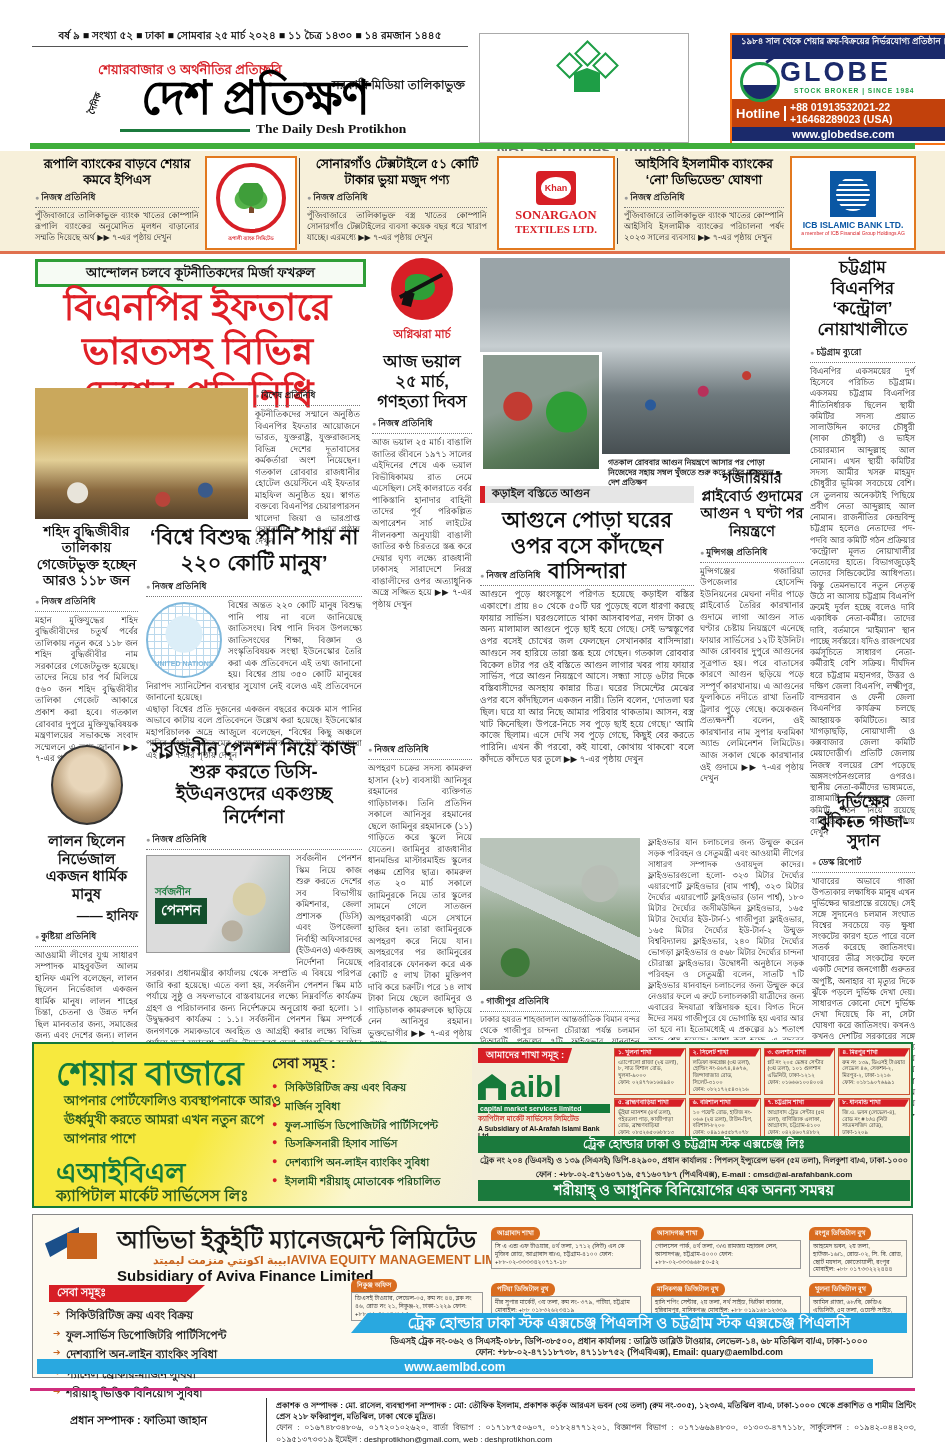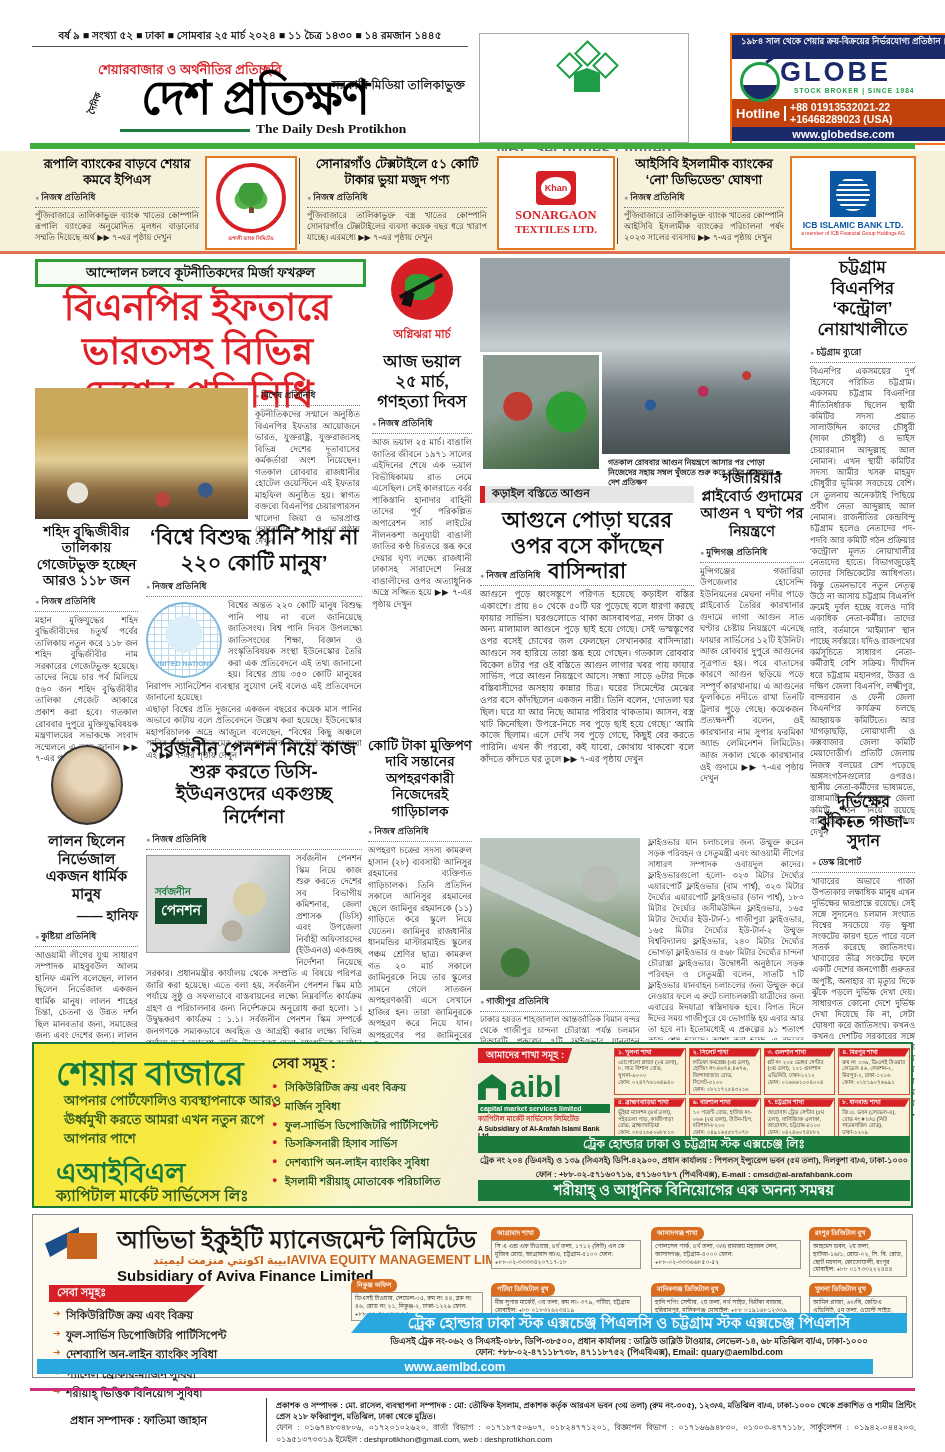--- a/index.html
+++ b/index.html
@@ -229,21 +229,20 @@
            radial-gradient(circle at 60% 78%,#b8b0a0 0 10px,transparent 11px),
            linear-gradient(120deg,#dcdcdc 0 55%,#b8c4c0 80%,#9aa8a4);">
         <span style="position:absolute;left:8px;top:28px;font-size:10px;font-weight:bold;color:#1b7a3d;">সর্বজনীন</span>
         <span style="position:absolute;left:8px;top:42px;font-size:14px;font-weight:bold;color:#fff;background:#134f2c;padding:1px 6px;">পেনশন</span>
       </div>
       <div class="body-txt">সর্বজনীন পেনশন স্কিম নিয়ে কাজ শুরু করতে দেশের সব বিভাগীয় কমিশনার, জেলা প্রশাসক (ডিসি) এবং উপজেলা নির্বাহী অফিসারদের (ইউএনও) একগুচ্ছ নির্দেশনা নিয়েছে সরকার। প্রধানমন্ত্রীর কার্যালয় থেকে সম্প্রতি এ বিষয়ে পরিপত্র জারি করা হয়েছে। এতে বলা হয়, সর্বজনীন পেনশন স্কিম মাঠ পর্যায়ে সুষ্ঠু ও সফলভাবে বাস্তবায়নের লক্ষ্যে নিম্নবর্ণিত কার্যক্রম গ্রহণ ও পরিচালনার জন্য নির্দেশক্রমে অনুরোধ করা হলো। ১। উদ্বুদ্ধকরণ কার্যক্রম : ১.১। সর্বজনীন পেনশন স্কিম সম্পর্কে জনগণকে সম্যকভাবে অবহিত ও আগ্রহী করার লক্ষ্যে বিভিন্ন পর্যায়ে সভা-সমাবেশ, র‍্যালি, উদ্বুদ্ধকরণ মেলা, সাংস্কৃতিক অনুষ্ঠান আয়োজন করতে হবে। এ উদ্বুদ্ধকরণ কার্যক্রমে জনপ্রতিনিধি, রাজনৈতিক নেতৃবৃন্দ, সাংস্কৃতিক ব্যক্তিত্ব, সমাজের গণ্যমান্য ব্যক্তিবর্গ, বিভিন্ন পেশাজীবী সংগঠনের নেতৃবৃন্দ, গণমাধ্যম কর্মী ও কমিউনিটিকে সম্পৃক্ত করতে হবে। ১.২। জেলা ও উপজেলা উন্নয়ন সমন্বয় সভায় ‘সর্বজনীন পেনশন স্কিম বাস্তবায়ন অগ্রগতি’ শীর্ষক এজেন্ডা অন্তর্ভুক্ত ▶▶ ৭-এর পৃষ্ঠায় দেখুন</div>
     </div>
   </div>
 
   <div class="abs" style="left:368px;top:738px;width:104px;">
-    <div class="hl" style="font-size:13.5px;">কোটি টাকা মুক্তিপণ দাবি সন্তানের অপহরণকারী নিজেদেরই গাড়িচালক</div>
     <div class="byline" style="margin-top:4px;">নিজস্ব প্রতিনিধি</div>
     <div class="body-txt">অপহরণ চক্রের সদস্য কামরুল হাসান (২৮) ব্যবসায়ী আনিসুর রহমানের ব্যক্তিগত গাড়িচালক। তিনি প্রতিদিন সকালে আনিসুর রহমানের ছেলে জামিনুর রহমানকে (১১) গাড়িতে করে স্কুলে নিয়ে যেতেন। জামিনুর রাজধানীর ধানমন্ডির মাস্টারমাইন্ড স্কুলের পঞ্চম শ্রেণির ছাত্র। কামরুল গত ২০ মার্চ সকালে জামিনুরকে নিয়ে তার স্কুলের সামনে গেলে সাতজন অপহরণকারী এসে সেখানে হাজির হন। তারা জামিনুরকে অপহরণ করে নিয়ে যান। অপহরণের পর জামিনুরের পরিবারকে ফোনকল করে এক কোটি ৫ লাখ টাকা মুক্তিপণ দাবি করে চক্রটি। পরে ১৪ লাখ টাকা নিয়ে ছেলে জামিনুর ও গাড়িচালক কামরুলকে ছাড়িয়ে নেন আনিসুর রহমান। ভুক্তভোগীর ▶▶ ৭-এর পৃষ্ঠায় দেখুন</div>
   </div>
 
   <div class="abs photo" style="left:480px;top:838px;width:160px;height:152px;background:
        linear-gradient(25deg,transparent 0 46%,#cfd6d4 46% 56%,transparent 56%),
        radial-gradient(circle at 22% 82%,#3f7a3a 0 14px,transparent 15px),
        radial-gradient(circle at 75% 30%,#b8beb6 0 18px,transparent 19px),
        linear-gradient(180deg,#b9c4ba 0 30%,#8fa58a 55%,#6d8266);"></div>
   <div class="abs" style="left:480px;top:994px;width:160px;">

